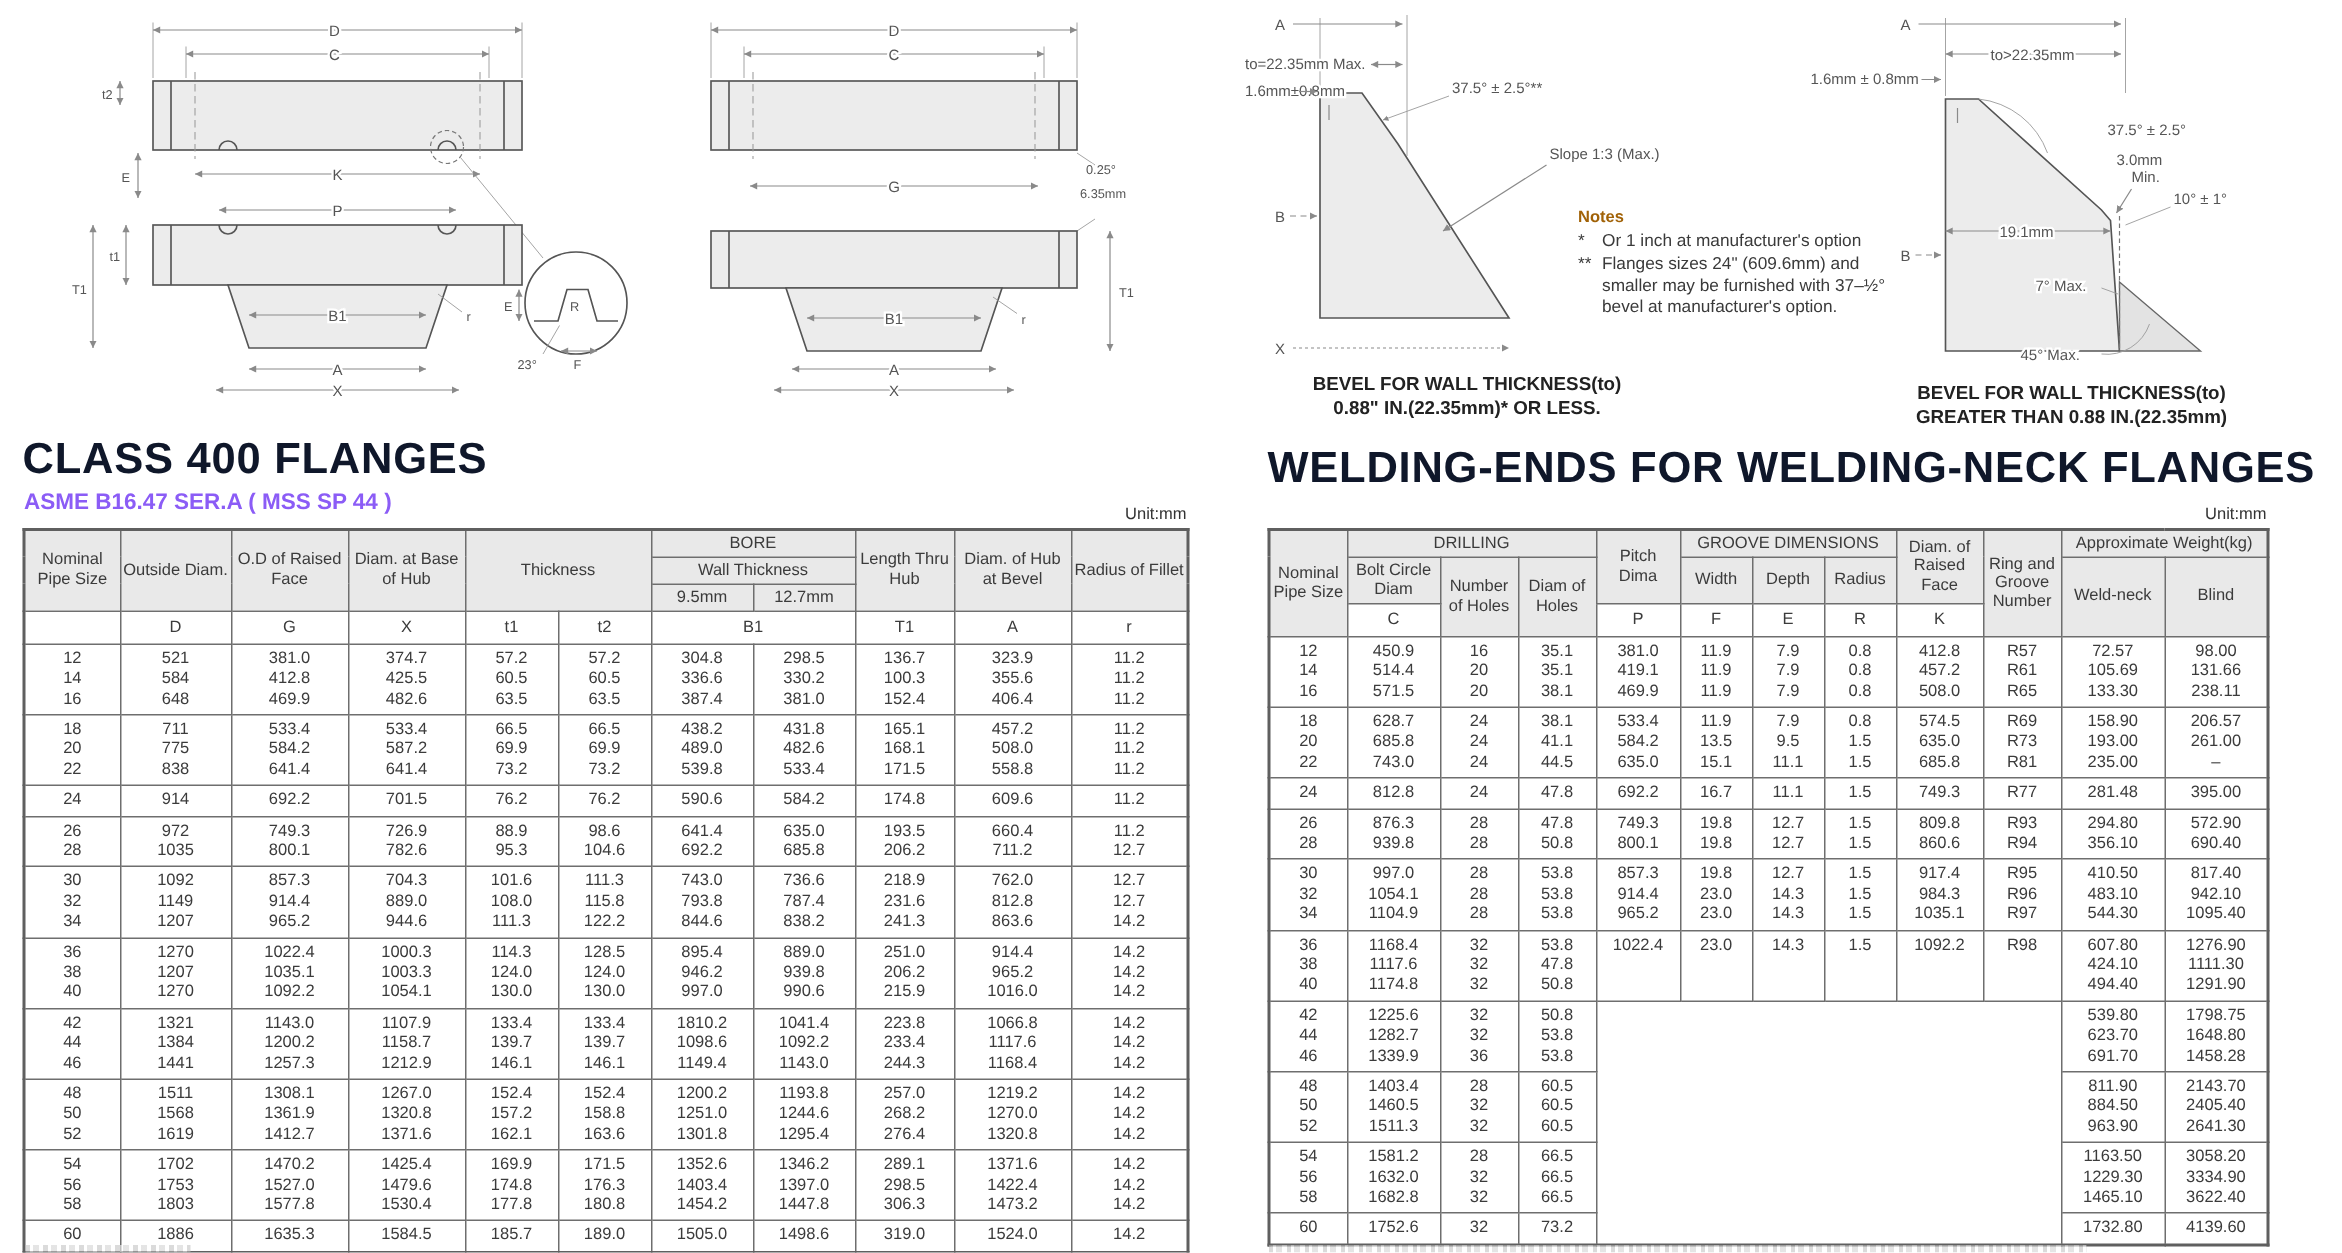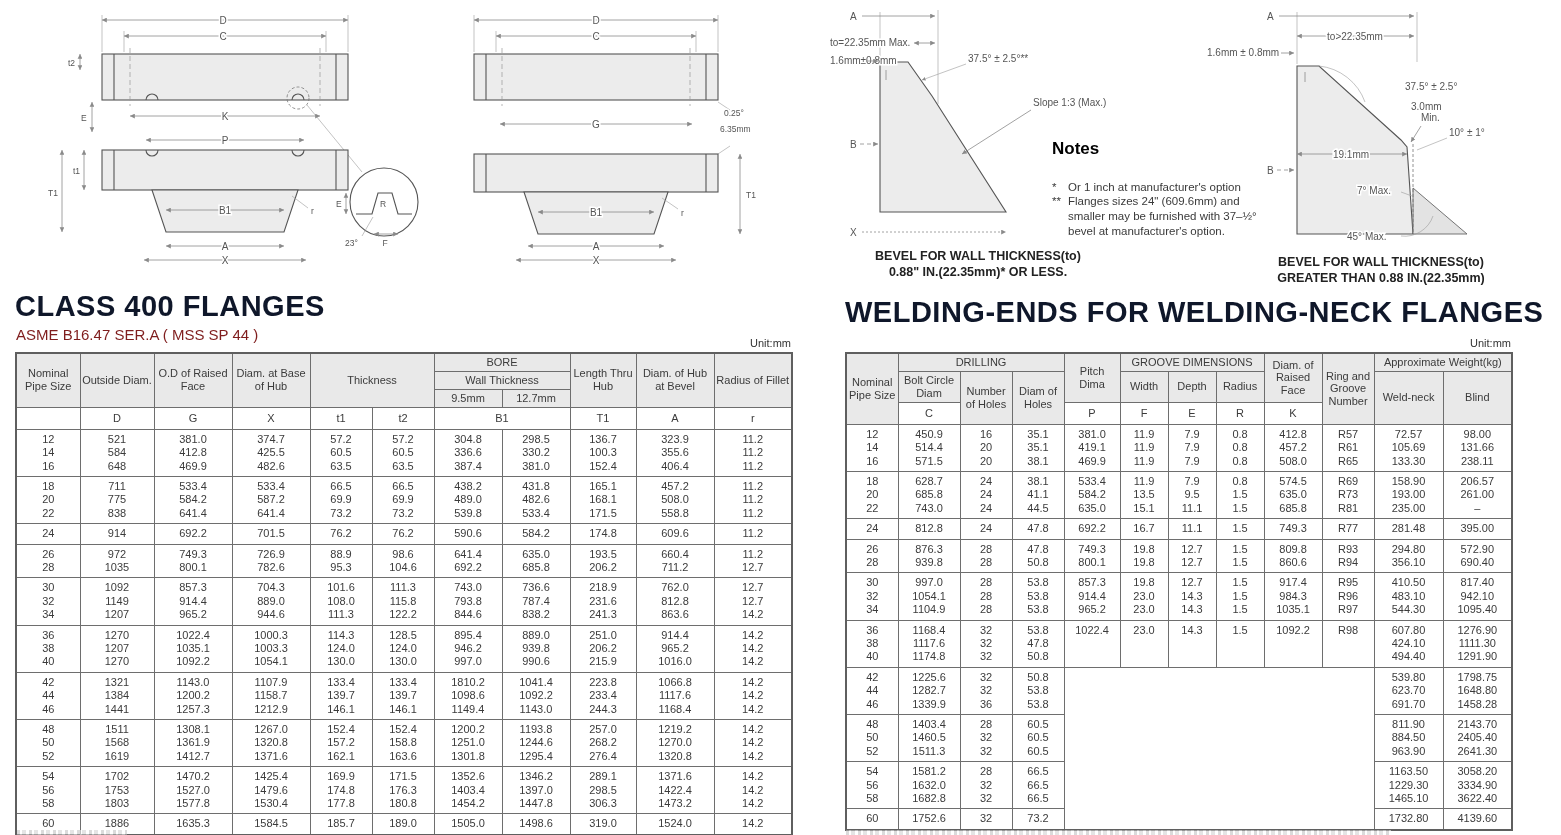--- a/index.html
+++ b/index.html
@@ -4,21 +4,21 @@
 <style>
   html,body{margin:0;padding:0;}
   body{
     width:1561px;height:835px;position:relative;background:#fff;
     font-family:"Liberation Sans","DejaVu Sans",sans-serif;color:#333;
     overflow:hidden;
   }
   .abs{position:absolute;}
   
   .sec-title{font-size:29px;font-weight:600;color:#0f172a;letter-spacing:.5px;white-space:nowrap;}
-  .sec-sub{font-size:15px;font-weight:400;color:#7f1d1d;white-space:nowrap;}
+  .sec-sub{font-size:15px;font-weight:700;color:#8b5cf6;white-space:nowrap;}
   .unit-label{font-size:11px;color:#333;text-align:right;}
   
   table.spec{border-collapse:collapse;table-layout:fixed;border:2px solid #5f5f5f;background:#fff;}
   table.spec th,table.spec td{border:1px solid #6e6e6e;}
   table.spec th{
     background:#e9e9e9;font-weight:400;font-size:11px;line-height:1.18;
     color:#3b3b3b;text-align:center;vertical-align:middle;padding:2px 1px;
   }
   table.spec tr.letters th{background:#fff;font-size:11px;height:19px;padding:1px;}
   table.spec td{
@@ -34,21 +34,21 @@
   .cap{font-size:12.5px;font-weight:700;fill:#222;}
   .part{fill:#ececec;stroke:#555;stroke-width:1.1;}
   .part2{fill:#e3e3e3;stroke:#666;stroke-width:.9;}
   .edge{fill:none;stroke:#555;stroke-width:1.1;}
   .dim{stroke:#8a8a8a;stroke-width:.8;fill:none;}
   .thin{stroke:#9a9a9a;stroke-width:.6;fill:none;}
   .dash{stroke:#9a9a9a;stroke-width:.7;fill:none;stroke-dasharray:5 3;}
   .dashf{stroke:#777;stroke-width:.8;fill:none;stroke-dasharray:3 2;}
   
   .notes{font-size:11.5px;color:#3a3a3a;line-height:1.28;}
-  .notes .nt{font-weight:700;color:#000000;margin-bottom:20px;font-size:17px;}
+  .notes .nt{font-weight:700;color:#a16207;margin-bottom:2px;font-size:11px;}
   .notes .ni{display:flex;}
   .notes .ni .mk{width:16px;flex:none;}
   
   .footnote-bar{position:absolute;height:5px;opacity:.55;
     background:repeating-linear-gradient(90deg,#bdbdbd 0 3px,#fff 3px 5px,#cfcfcf 5px 9px,#fff 9px 12px);}
 </style>
 </head>
 <body>
 
 <svg class="abs" style="left:40px;top:6px;" width="385" height="262" viewBox="0 0 385 262">

